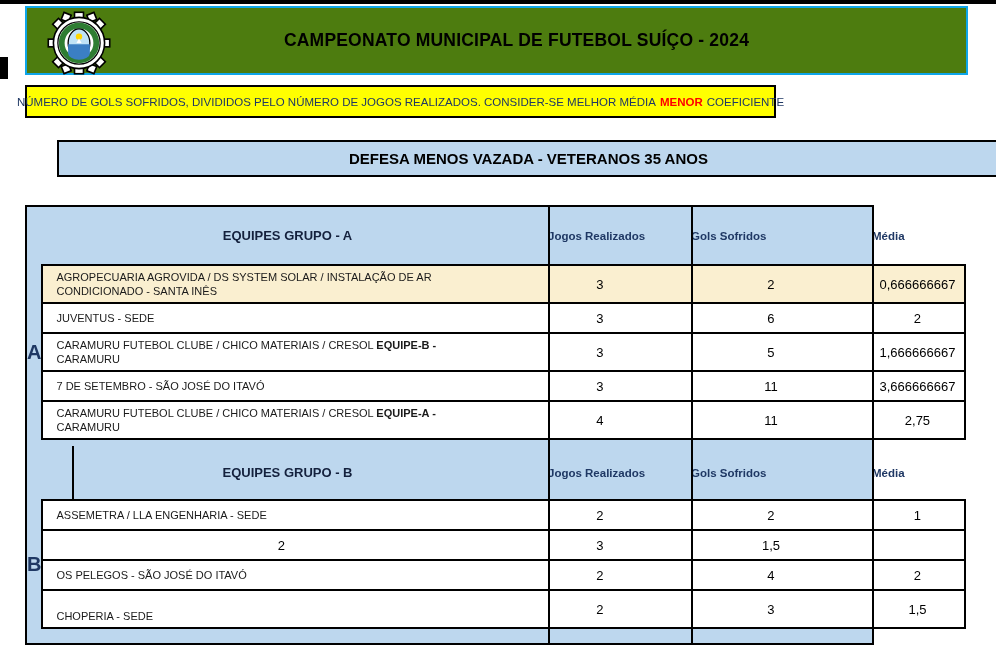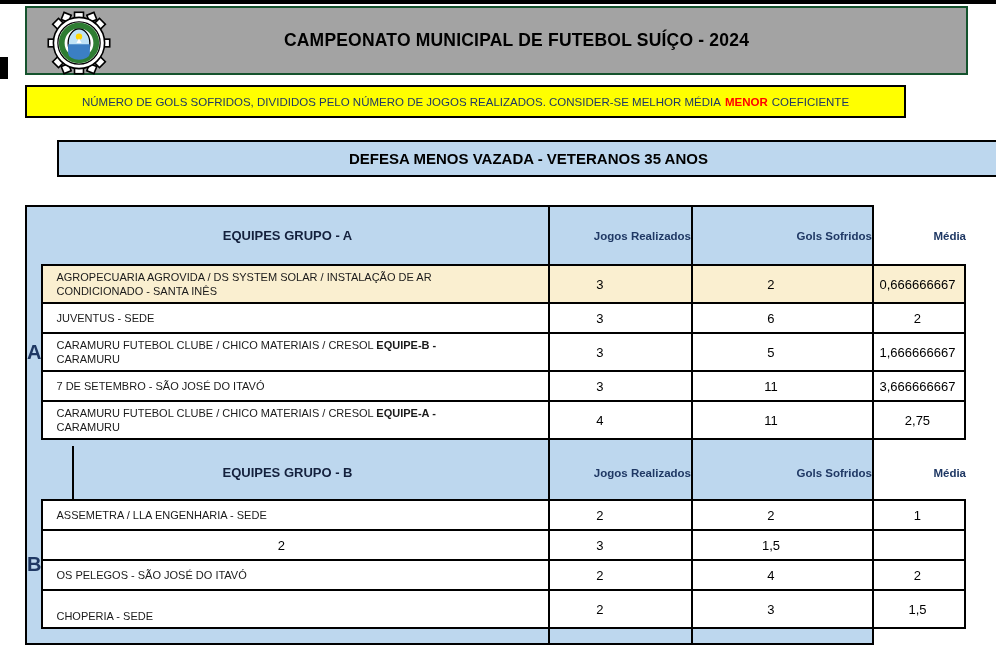--- a/index.html
+++ b/index.html
@@ -3,43 +3,43 @@
 <meta charset="utf-8">
 <style>
   html,body{margin:0;padding:0;background:#fff;}
   #page{position:relative;width:996px;height:670px;background:#ffffff;
         font-family:"Liberation Sans",sans-serif;overflow:hidden;}
 
   .top-strip{position:absolute;left:0;top:0;width:996px;height:4px;background:#000;}
   .left-mark{position:absolute;left:0;top:57px;width:8px;height:22px;background:#000;}
 
   .header-panel{position:absolute;left:25px;top:6px;width:943px;height:69px;
-        background:#a3a3a3;border:2px solid #14532d;box-sizing:border-box;
+        background:#4d7c0f;border:2px solid #0ea5e9;box-sizing:border-box;
         display:flex;align-items:center;}
   .logo-wrap{position:absolute;left:12px;top:3px;width:80px;height:64px;}
   .page-title{flex:1;text-align:center;font-weight:bold;font-size:17.5px;color:#000;
         letter-spacing:.2px;padding-left:40px;}
 
-  .notice{position:absolute;left:25px;top:85px;width:881px;height:33px;background:#FFFF00;
+  .notice{position:absolute;left:25px;top:85px;width:751px;height:33px;background:#FFFF00;
         border:2px solid #000;box-sizing:border-box;display:flex;align-items:center;
         justify-content:center;font-size:11.5px;color:#1F3864;white-space:nowrap;}
   .notice .hl{color:#FF0000;font-weight:bold;margin:0 4px;}
 
   .section-panel{position:absolute;left:25px;top:140px;width:943px;height:37px;
         background:#BDD7EE;border:2px solid #000;box-sizing:border-box;display:flex;
         align-items:center;justify-content:center;font-weight:bold;font-size:15px;color:#000;margin-left:32px;}
 
   .table-box{position:absolute;left:25px;top:205px;width:849px;height:440px;
         background:#BDD7EE;border:2px solid #000;box-sizing:border-box;}
   .vline{position:absolute;top:0;bottom:0;width:2px;background:#000;z-index:6;}
 
   .group-header{position:relative;display:grid;grid-template-columns:521px 143px 181px 94px;
         align-items:center;}
   .gh-label{text-align:center;font-weight:bold;font-size:13px;color:#14213d;}
-  .col-label{text-align:right;font-weight:bold;font-size:11.5px;color:#1F3864;}
+  .col-label{text-align:left;font-weight:bold;font-size:11.5px;color:#1F3864;}
   .b-divider{position:absolute;left:45px;top:0;bottom:0;width:2px;background:#000;}
 
   .group-body{display:flex;}
   .label-strip{width:45px;display:flex;align-items:center;justify-content:center;
         font-weight:bold;font-size:20px;color:#1F3864;}
   .rows{flex:1;}
   .team-row{display:grid;grid-template-columns:476px 143px 181px 94px;
         border:2px solid #000;margin-top:-2px;background:#fff;min-height:32px;
         box-sizing:border-box;position:relative;z-index:2;gap:9px;}
   .rows .team-row:first-child{margin-top:0;}

